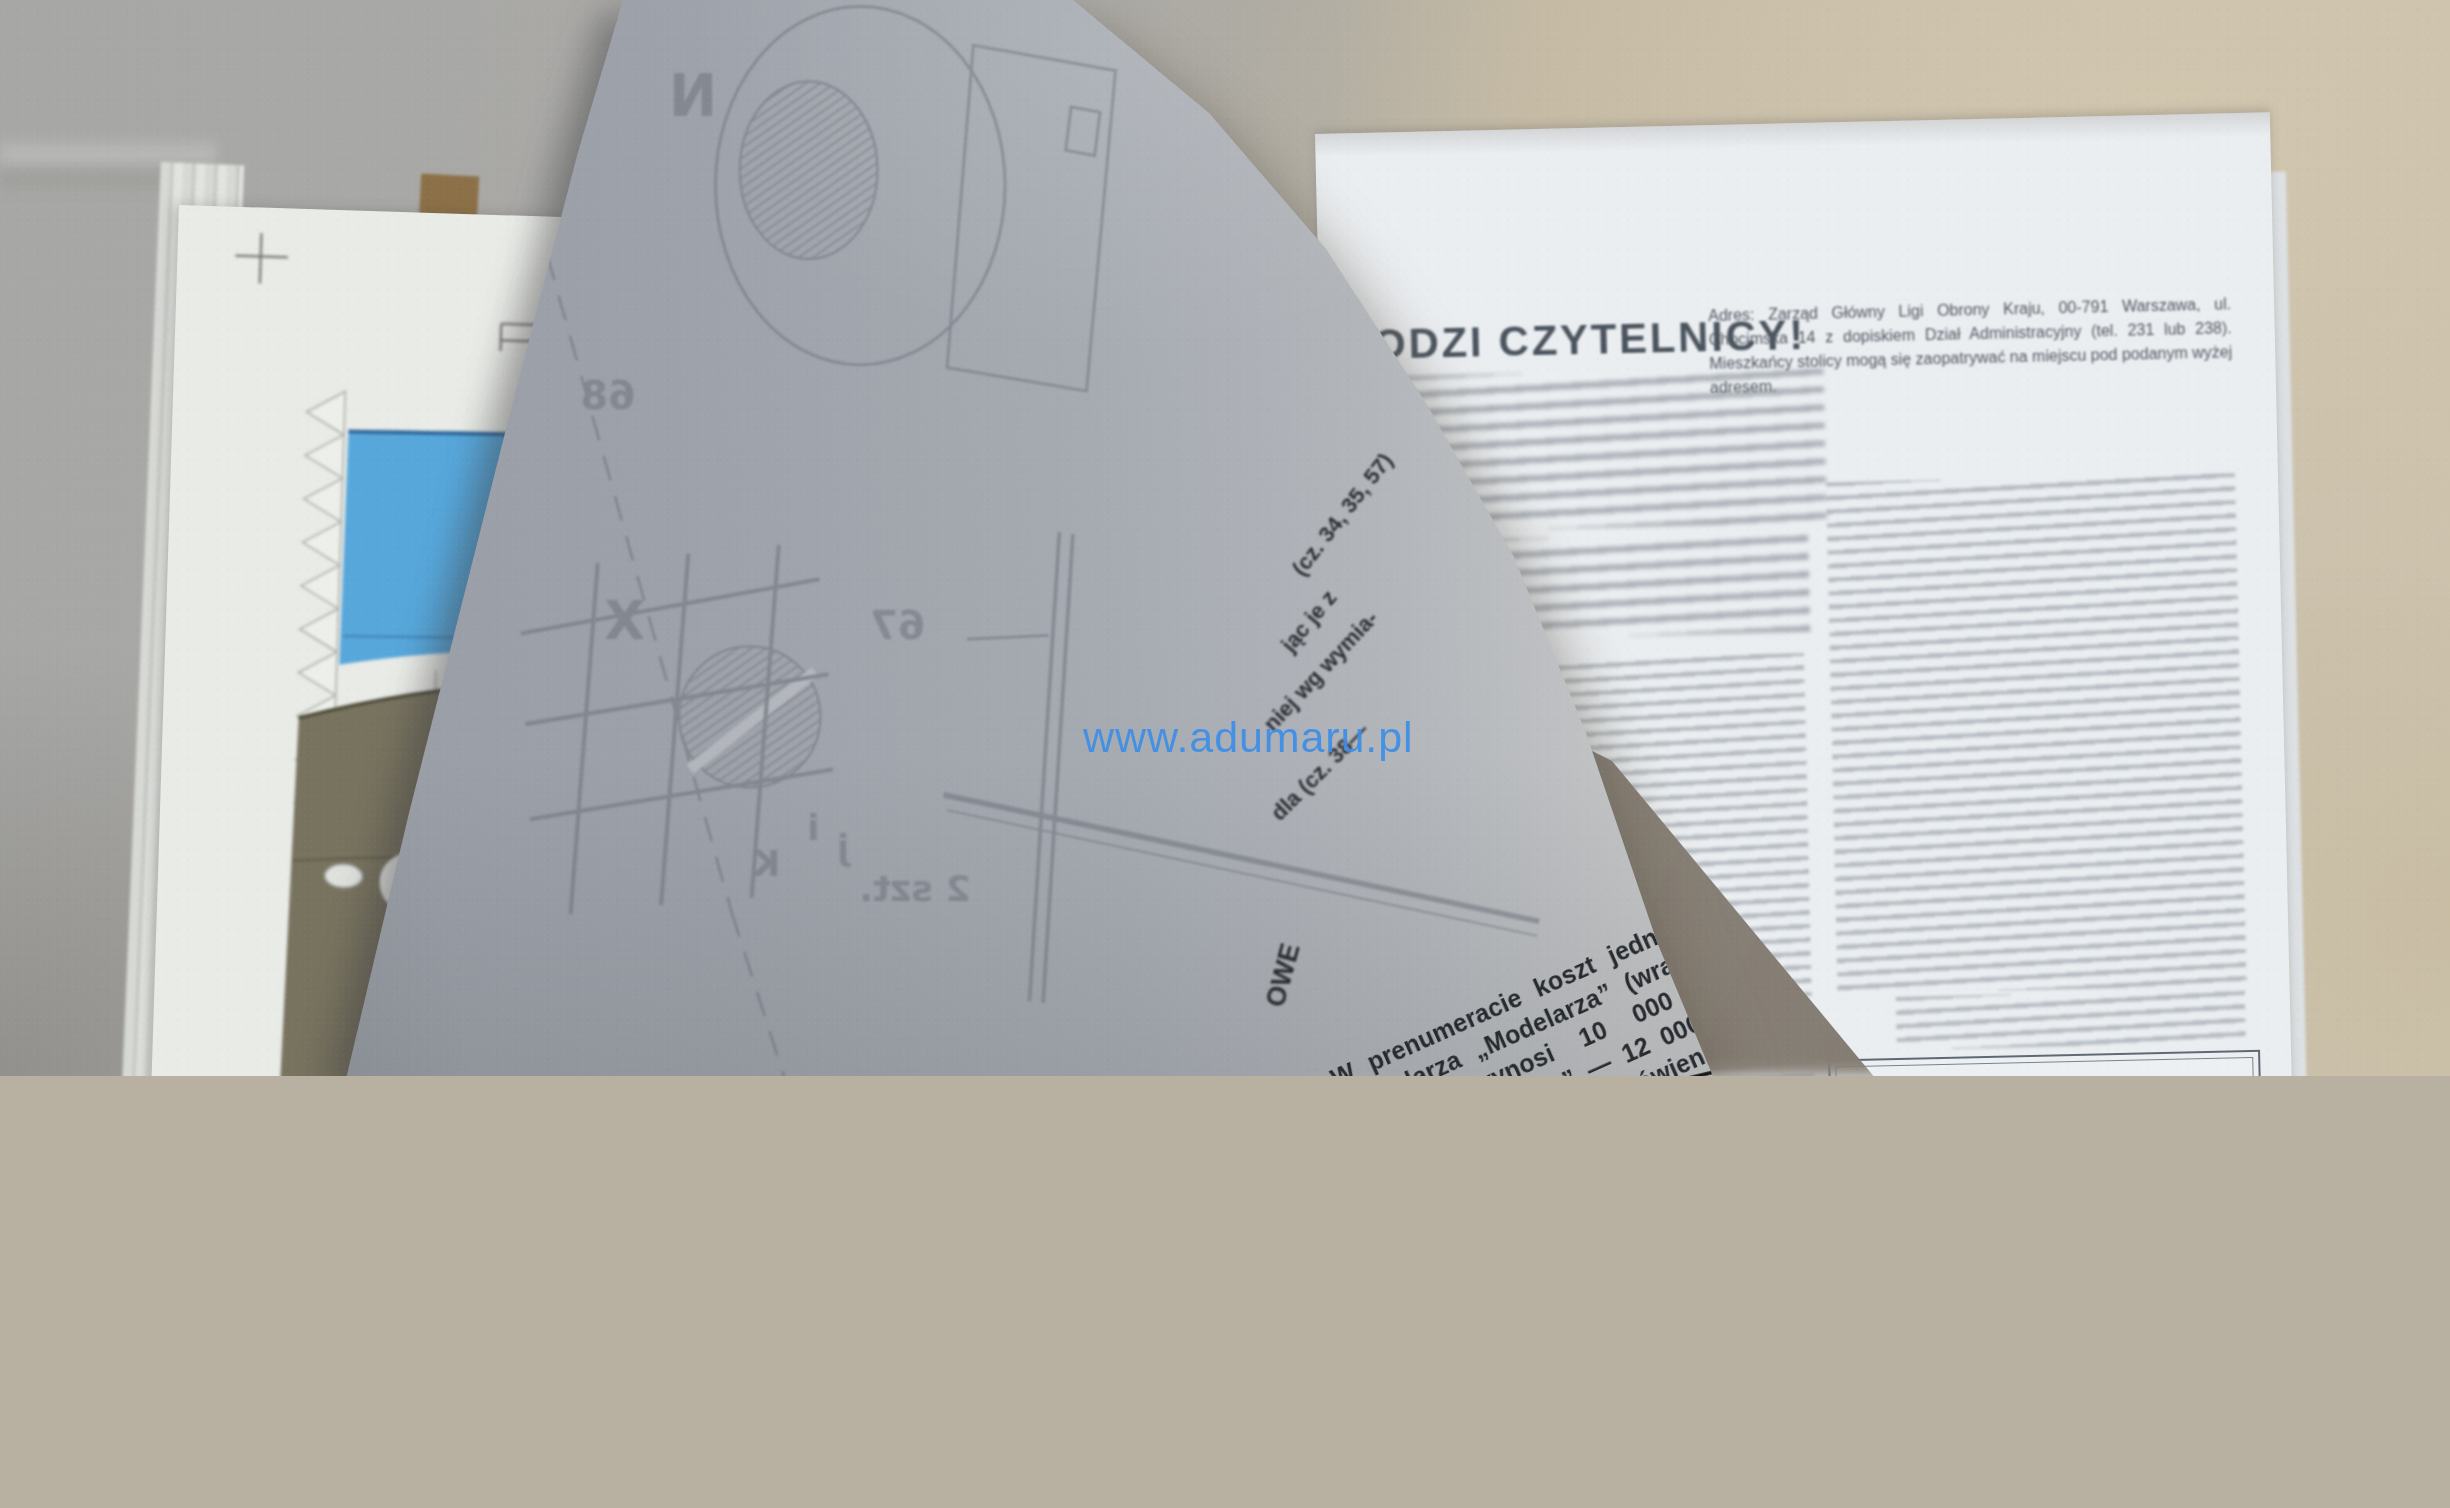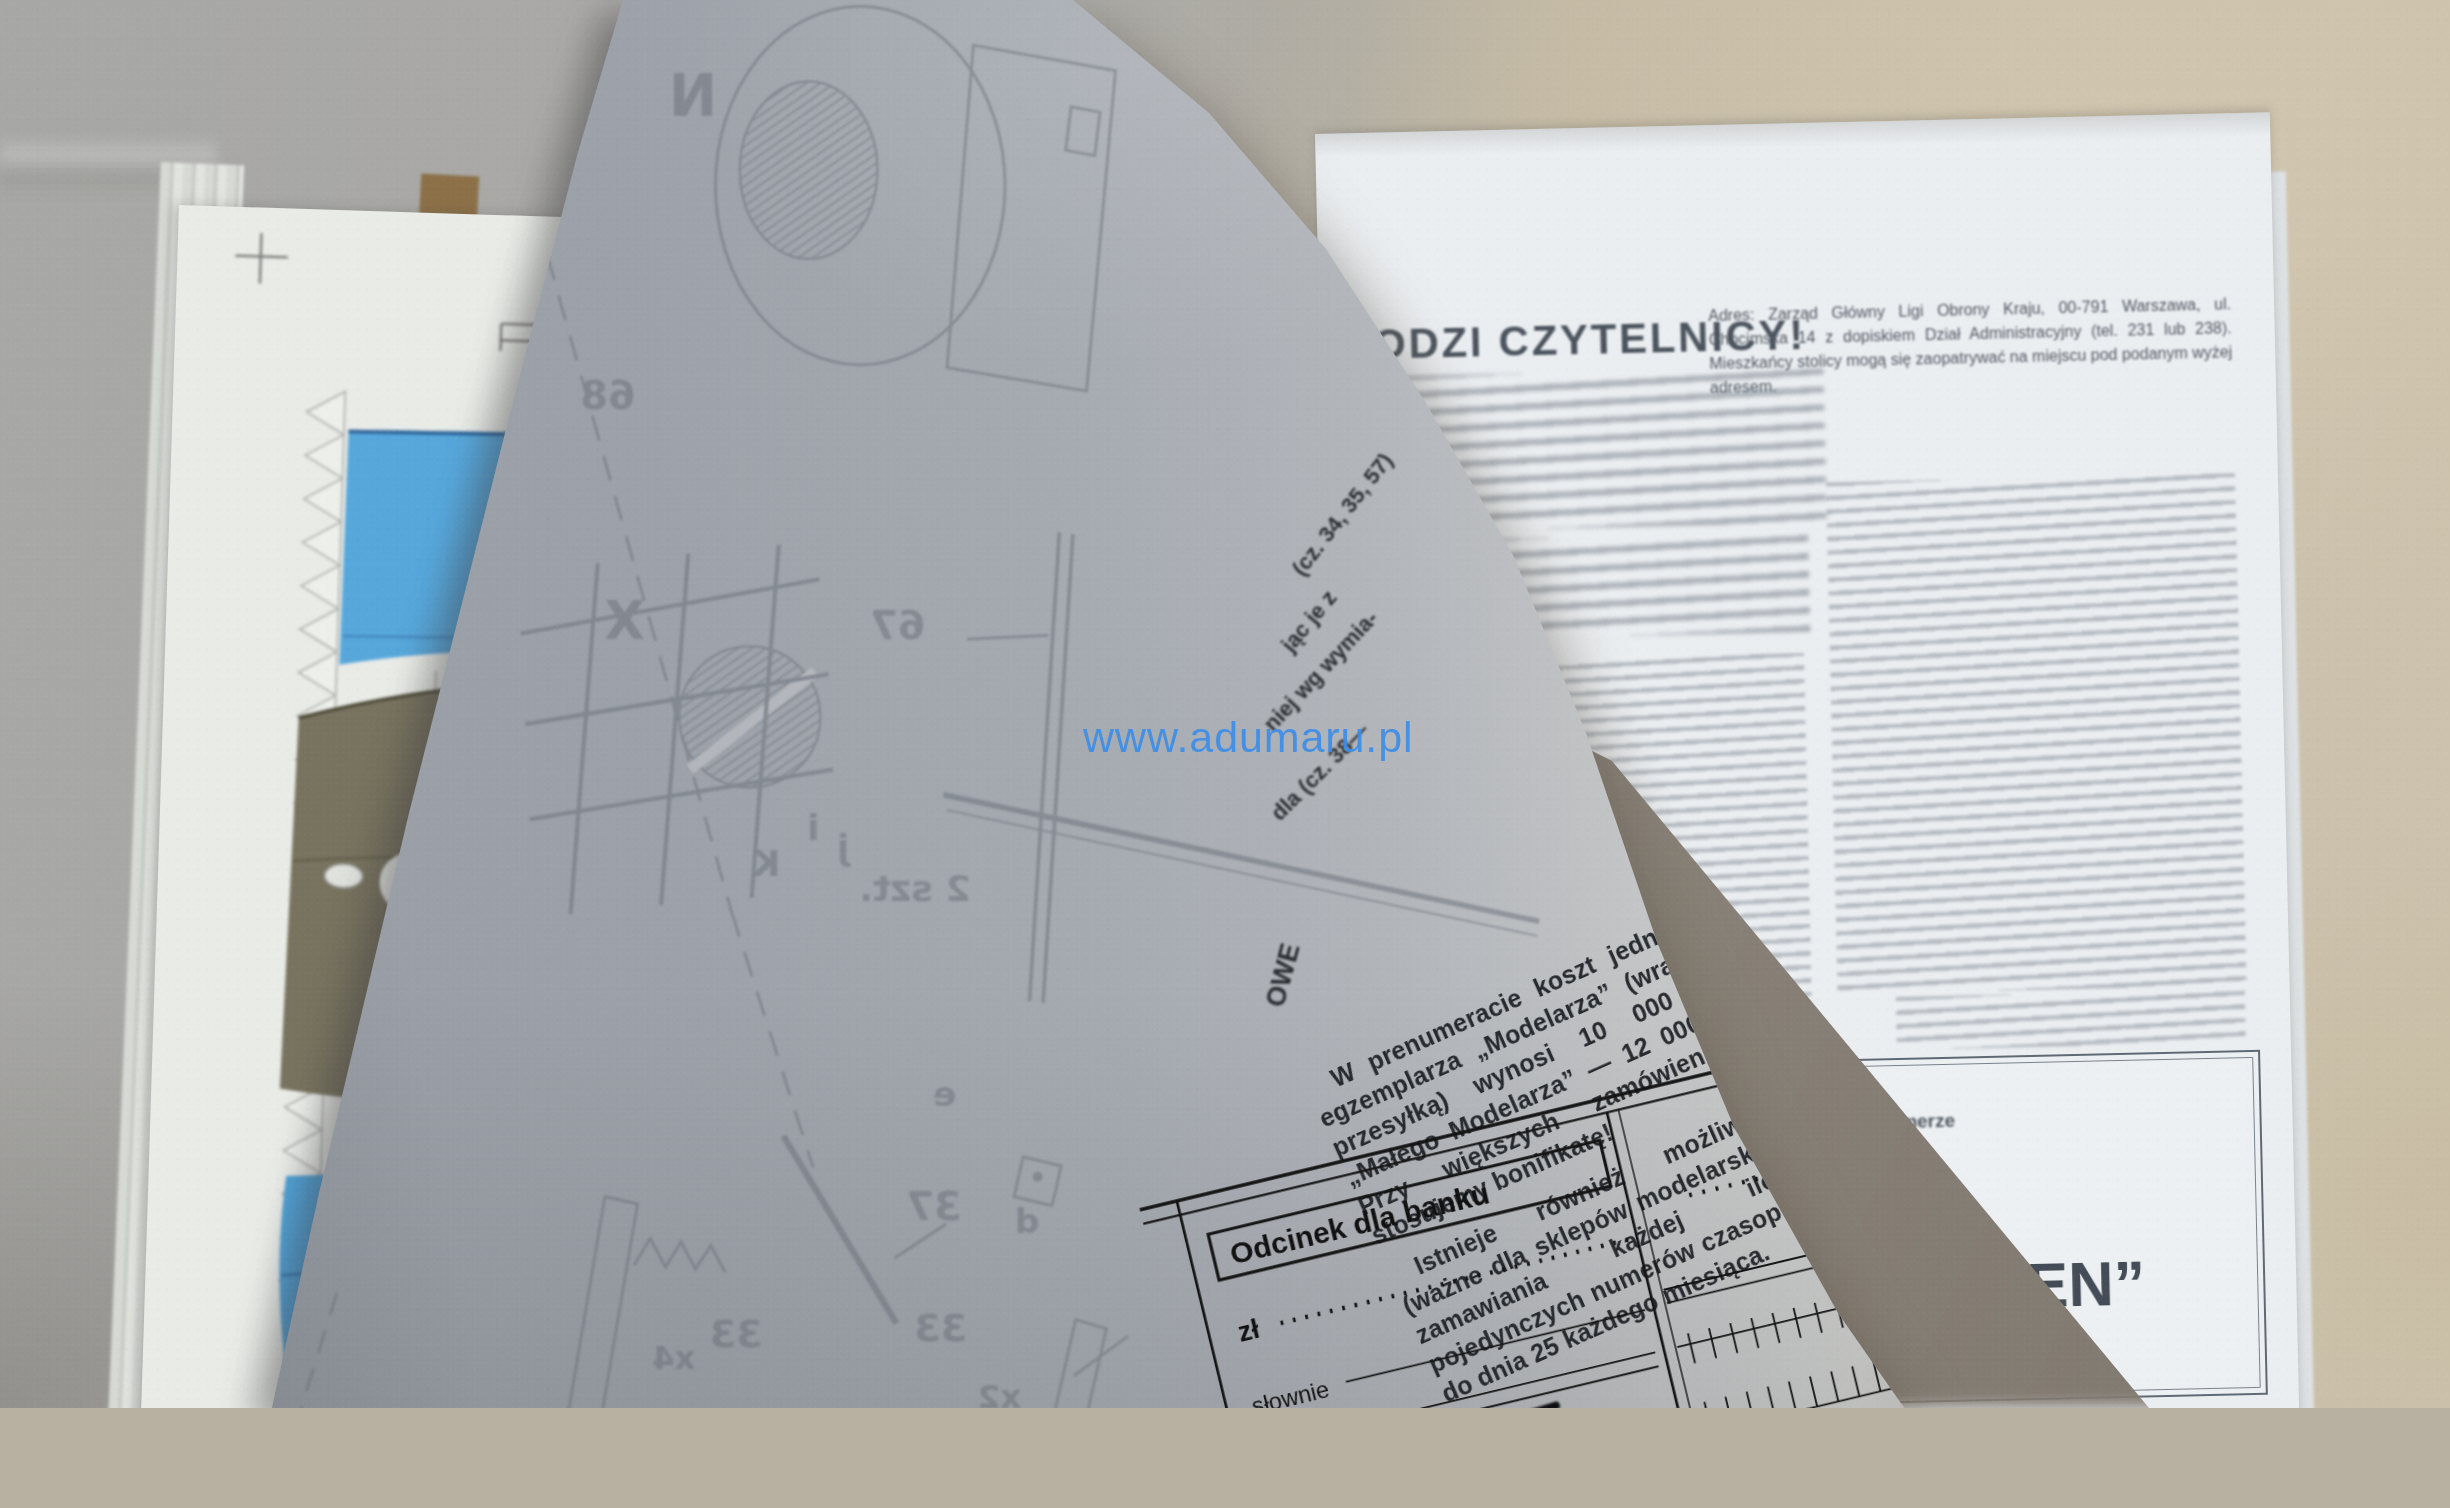--- a/index.html
+++ b/index.html
@@ -1,16 +1,16 @@
 <!DOCTYPE html>
 <html style="font-size:14.5px"><head>
 <meta charset="utf-8">
 <style>
   html,body{margin:0;padding:0;background:#b8b0a0;}
-  .scene{position:relative;width:2450px;height:1408px;overflow:hidden;
+  .scene{position:relative;width:2450px;height:1076px;overflow:hidden;
     font-family:"Liberation Sans", sans-serif;}
   .abs{position:absolute;}
 
   
   .bg{position:absolute;inset:0;
     background:
       radial-gradient(1449px 815px at 88% 12%, rgba(209,198,174,.95), rgba(209,198,174,0) 65%),
       radial-gradient(815px 634px at 100% 85%, rgba(200,189,163,.9), rgba(200,189,163,0) 60%),
       radial-gradient(905px 724px at 0% 100%, rgba(128,126,122,.55), rgba(128,126,122,0) 60%),
       linear-gradient(97deg,#a7a7a5 0%,#abaaa7 40%,#b0aca2 52%,#c0b6a1 60%,#c8beaa 78%,#cdc3ae 100%);}

